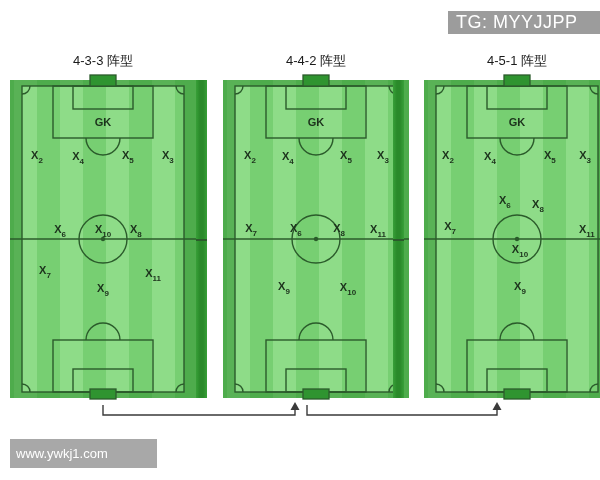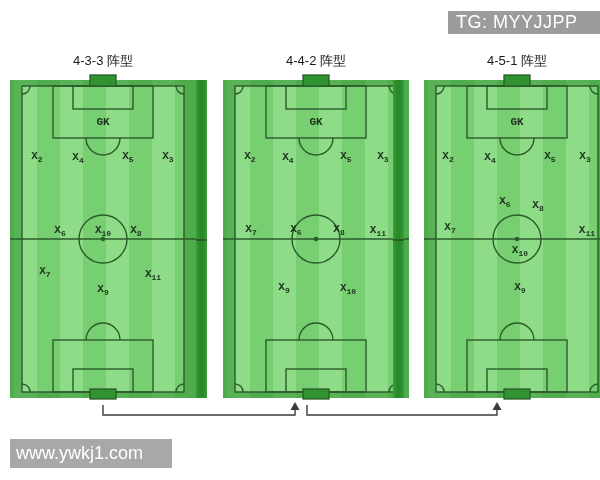--- a/index.html
+++ b/index.html
@@ -17,32 +17,32 @@
   html,body{margin:0;padding:0;}
   body{font-family:"Liberation Sans","DejaVu Sans",sans-serif;background:#ffffff;}
   .canvas{position:relative;width:600px;height:480px;background:#ffffff;overflow:hidden;}
 
   .tg-box{
     position:absolute;left:448px;top:11px;width:152px;height:23px;
     background:var(--badge-gray);color:#ffffff;font-size:18px;line-height:23px;
     padding-left:8px;box-sizing:border-box;letter-spacing:0.5px;
   }
   .site-box{
-    position:absolute;left:10px;top:439px;width:162px;height:29px;
-    background:var(--badge-gray2);color:#ffffff;font-size:18px;line-height:29px;
+    position:absolute;left:10px;top:439px;width:147px;height:29px;
+    background:var(--badge-gray2);color:#ffffff;font-size:13px;line-height:29px;
     padding-left:6px;box-sizing:border-box;
   }
 
   .col{position:absolute;top:50px;width:186px;}
   .col-1{left:10px;} .col-2{left:207px;padding-left:16px;} .col-3{left:424px;}
   .col .title{
     width:100%;height:24px;text-align:center;font-size:13px;line-height:22px;
     color:var(--title-text);
   }
-  .pitch-wrap{position:relative;width:186px;height:326px;font-family:Liberation Mono, monospace;}
+  .pitch-wrap{position:relative;width:186px;height:326px;}
   .pitch-wrap svg{position:absolute;left:0;top:0;display:block;}
 
   .players{position:absolute;left:0;top:0;width:100%;height:100%;}
   .player{
     position:absolute;transform:translate(-50%,-50%);
     font-size:11px;font-weight:600;color:var(--player-text);white-space:nowrap;
   }
   .player sub{font-size:8px;}
 
   .spacer{position:absolute;top:80px;width:11px;height:318px;

